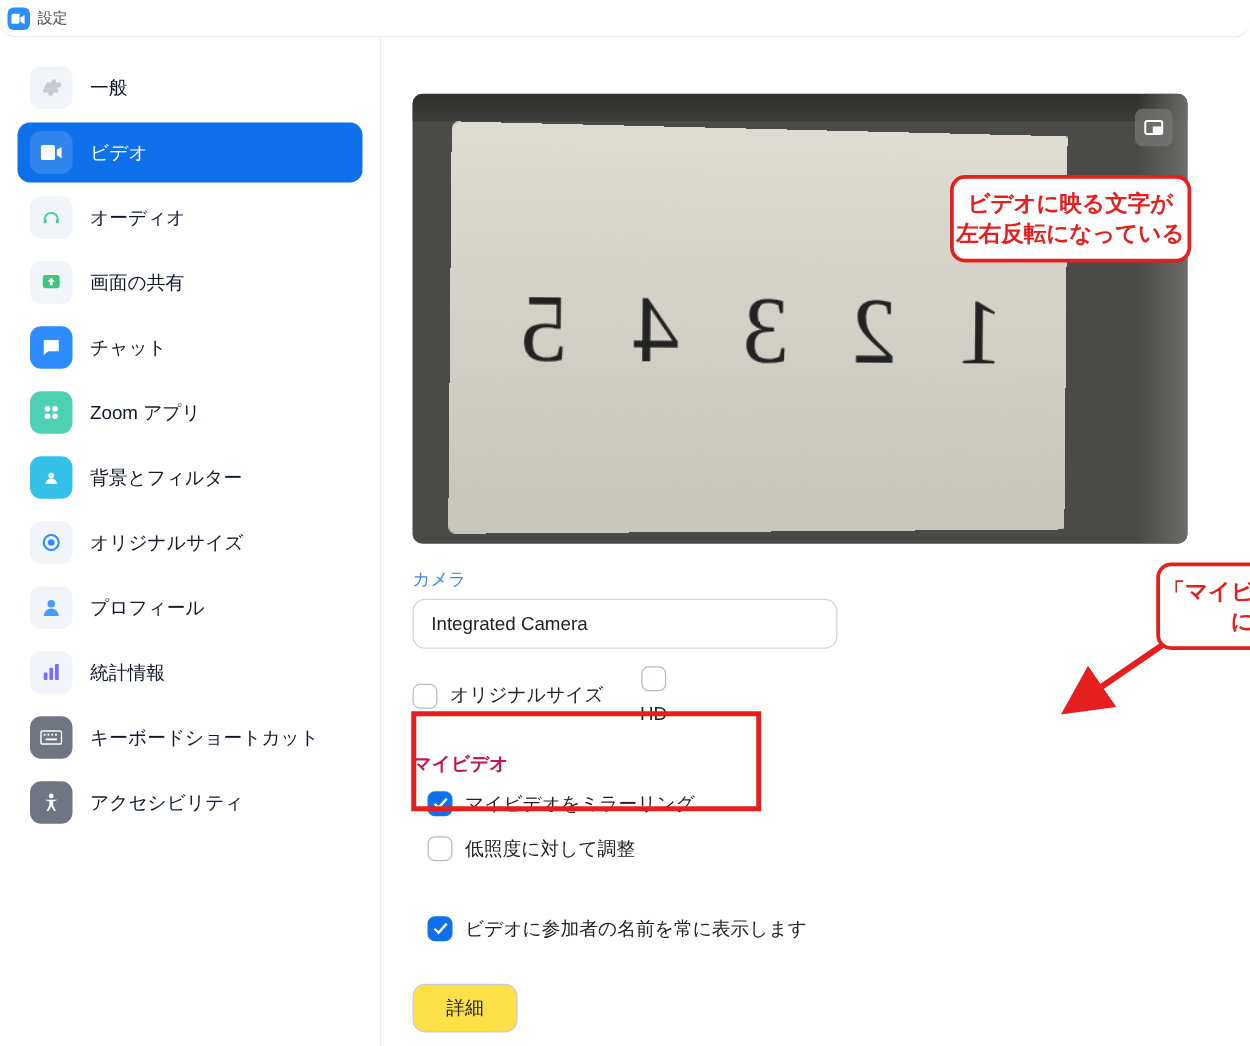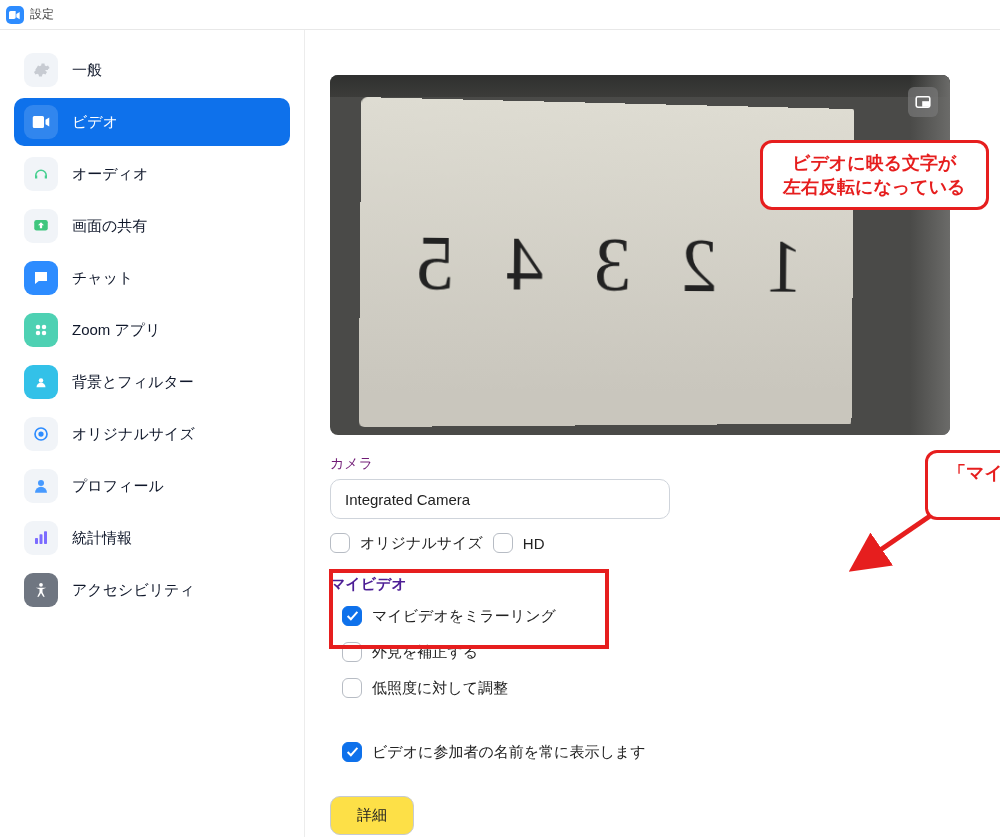--- a/index.html
+++ b/index.html
@@ -14,20 +14,21 @@
     }
 
     
     .titlebar {
       height: 30px;
       display: flex;
       align-items: center;
       padding: 0 6px;
       border-bottom: 1px solid #e8e8e8;
       gap: 6px;
+      border-radius: 13px;
     }
     .titlebar .logo {
       width: 18px; height: 18px;
       background: #2d8cff;
       border-radius: 5px;
       display: flex; align-items: center; justify-content: center;
     }
     .titlebar .logo svg { width: 12px; height: 10px; fill: #fff; }
     .titlebar .title { font-size: 12px; color: #444; }
 
@@ -126,21 +127,21 @@
       display:flex;align-items:center;justify-content:center;
     }
     .preview .pipbtn svg { width:16px;height:14px; stroke:#fff; fill:none; stroke-width:2; }
 
     
     .callout {
       position: absolute;
       background: #fff;
       border: 3px solid #e61e1e;
       border-radius: 12px;
-      padding: 8px 20px;
+      padding: 8px 2px;
       font-size: 18px;
       font-weight: 700;
       color: #e61e1e;
       white-space: nowrap;
       text-align: center;
     }
     .callout .line { display:block; }
     .cl-top { top: 110px; left: 455px; }
     .cl-right { top: 420px; left: 620px; }
 
@@ -156,21 +157,21 @@
       border: 4px solid #e61e1e;
     }
 
     
     .form {
       margin: 20px 0 0 25px;
       width: 620px;
     }
     .form .seclabel {
       font-size: 14px;
-      color: #701a75;
+      color: #3b82f6;
       margin: 6px 0;
     }
     .camera-select {
       border: 1px solid #cfd4db;
       border-radius: 10px;
       height: 40px;
       display: flex;
       align-items: center;
       padding: 0 14px;
       width: 340px;
@@ -178,40 +179,40 @@
       font-size: 15px;
       margin-bottom: 10px;
     }
     .row {
       display: flex;
       align-items: center;
       gap: 10px;
       padding: 8px 12px;
       font-size: 15px;
     }
-    .row.clip { width: 340px; overflow: hidden; white-space: nowrap; }
+    .row.clip { width: 340px; overflow: hidden; white-space: nowrap; flex-direction: column; }
     .cb {
       width: 20px; height: 20px;
       border: 1.5px solid #b7bcc4;
       border-radius: 6px;
       display: inline-flex;
       align-items: center;
       justify-content: center;
       flex-shrink: 0;
       background:#fff;
     }
     .cb.checked {
       background: #0e71eb;
       border-color: #0e71eb;
     }
     .cb.checked svg { width: 13px; height: 12px; stroke:#fff; stroke-width:2.4; fill:none; }
 
     .section-title {
       font-size: 15px;
-      color: #4c1d95;
+      color: #be185d;
       font-weight: 600;
       margin: 18px 0 4px 0;
     }
 
     .adv-btn {
       margin-top: 26px;
       border: 1px solid #c6cad1;
       background: #fde047;
       padding: 9px 26px;
       border-radius: 10px;
@@ -339,20 +340,33 @@
       <span class="side-icon c-purple">
         <svg viewBox="0 0 24 24">
             <rect x="4" y="12" width="4" height="8" rx="1"></rect>
             <rect x="10" y="7" width="4" height="13" rx="1"></rect>
             <rect x="16" y="3" width="4" height="17" rx="1"></rect>
           </svg>
       </span>
       <span class="side-label">統計情報</span>
     </div>
 
+    <div class="side-item">
+      <span class="side-icon c-dark">
+        <svg viewBox="0 0 24 16">
+            <rect x="1" y="1" width="22" height="14" rx="2" fill="none" stroke="#fff" stroke-width="1.5"></rect>
+            <rect x="4" y="4" width="2" height="2"></rect>
+            <rect x="8" y="4" width="2" height="2"></rect>
+            <rect x="12" y="4" width="2" height="2"></rect>
+            <rect x="16" y="4" width="2" height="2"></rect>
+            <rect x="6" y="9" width="12" height="2"></rect>
+          </svg>
+      </span>
+      <span class="side-label">キーボードショートカット</span>
+    </div>
 
     <div class="side-item">
       <span class="side-icon c-dark">
         <svg viewBox="0 0 24 24">
             <circle cx="12" cy="5" r="2.5"></circle>
             <path d="M5 9h14l-5 2v4l3 6h-2l-3-5-3 5H7l3-6v-4L5 9z"></path>
           </svg>
       </span>
       <span class="side-label">アクセシビリティ</span>
     </div>
@@ -421,24 +435,20 @@
 
       <div class="row">
         <span class="cb checked">
           <svg viewBox="0 0 16 14">
               <polyline points="2 7 6 11 14 2"></polyline>
             </svg>
         </span>
         <span>マイビデオをミラーリング</span>
       </div>
 
-      <div class="row">
-        <span class="cb"></span>
-        <span>外見を補正する</span>
-      </div>
 
       <div class="row">
         <span class="cb"></span>
         <span>低照度に対して調整</span>
       </div>
 
       <div style="height:28px"></div>
 
       <div class="row">
         <span class="cb checked">

